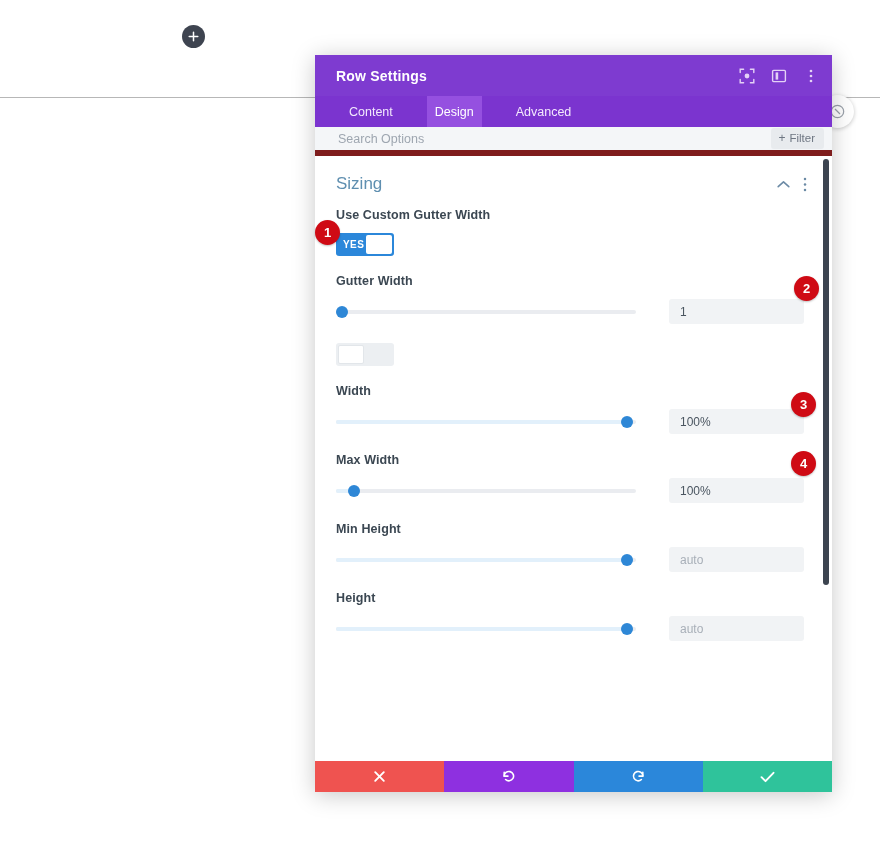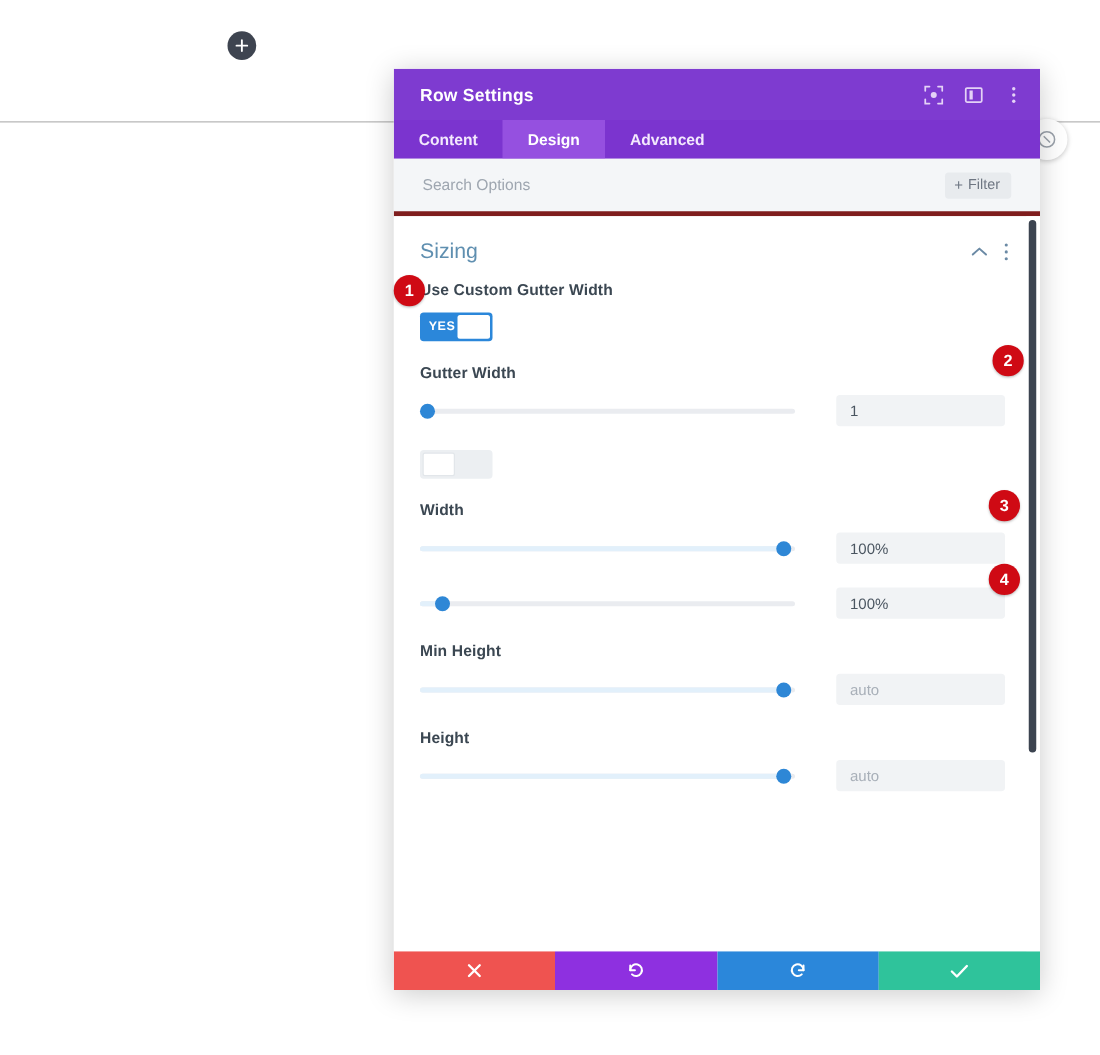--- a/index.html
+++ b/index.html
@@ -65,32 +65,33 @@
     cursor: pointer;
   }
   .hdr-icon svg { display: block; }
 
   .tabs {
     height: 31px; background: #7b34cf;
     display: flex; align-items: stretch;
     flex: 0 0 auto;
   }
   .tab {
-    padding: 0 20px;
+    padding: 0 8px;
     display: flex; align-items: center;
-    color: #f3e9fd; font-size: 12.5px; font-weight: bold;
+    color: #f3e9fd; font-size: 12.5px; font-weight: normal;
     cursor: pointer;
+    margin-left: 26px;
   }
   .tab.active { background: #9550e0; color: #ffffff; }
 
   .search-bar {
-    height: 46px; background: #f4f6f8;
+    height: 29px; background: #f4f6f8;
     display: flex; align-items: center;
-    padding-left: 21px; padding-right: 23px;
-    border-bottom: 4px solid #7f1d1d;
+    padding-left: 21px; padding-right: 8px;
+    border-bottom: 6px solid #7f1d1d;
     flex: 0 0 auto;
   }
   .search-input {
     flex: 1 1 auto; border: 0; background: transparent; outline: none;
     font-family: "Liberation Sans", sans-serif;
     font-size: 12.5px; color: #6b7280;
   }
   .search-input::placeholder { color: #9ea6b0; }
   .filter-btn {
     background: #e8ebee; color: #6e7682;
@@ -324,20 +325,21 @@
             <div class="slider">
               <div class="track"></div>
               <div class="fill" style="width:97%"></div>
               <div class="handle" style="left:97%"></div>
             </div>
             <div class="value-box">100%</div>
           </div>
         </div>
 
         <div class="field" style="margin-bottom:19px;">
+          <div class="field-label">Max Width</div>
           <div class="slider-row">
             <div class="slider">
               <div class="track"></div>
               <div class="fill" style="width:6%"></div>
               <div class="handle" style="left:6%"></div>
             </div>
             <div class="value-box">100%</div>
           </div>
         </div>
 

